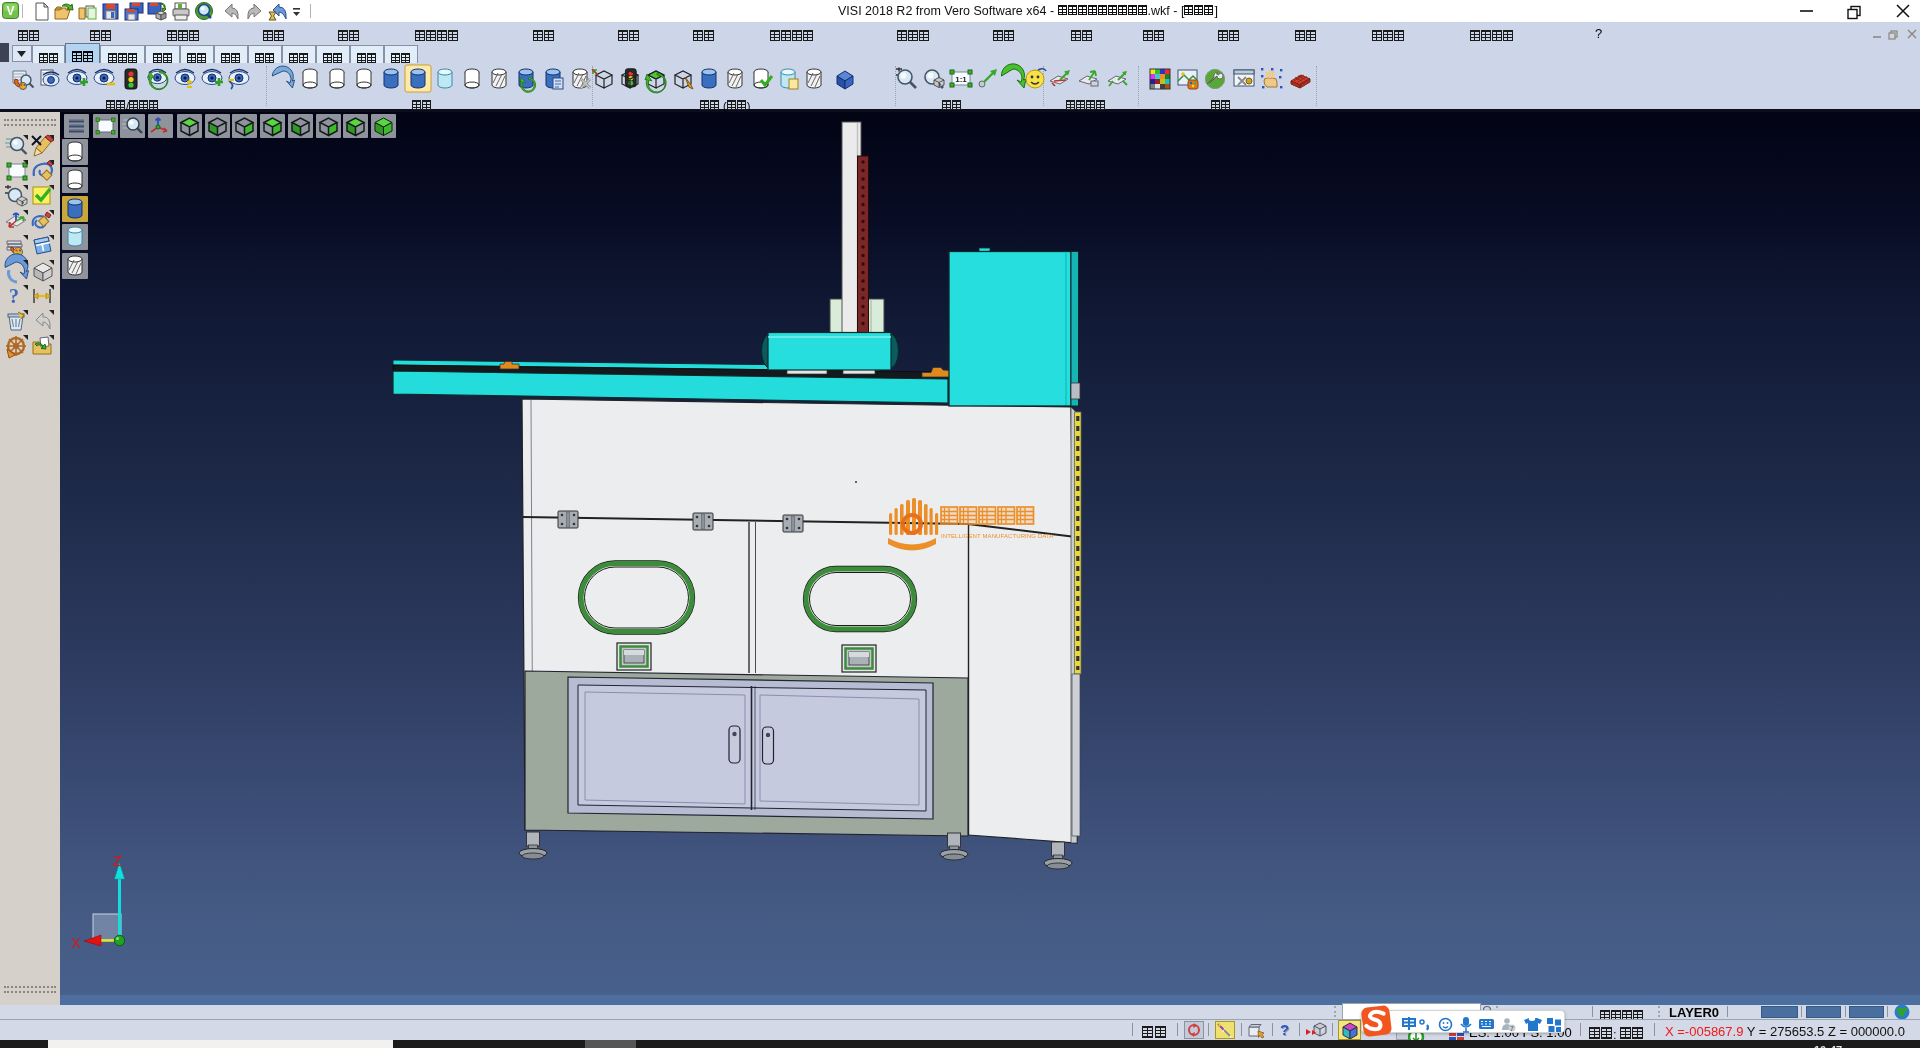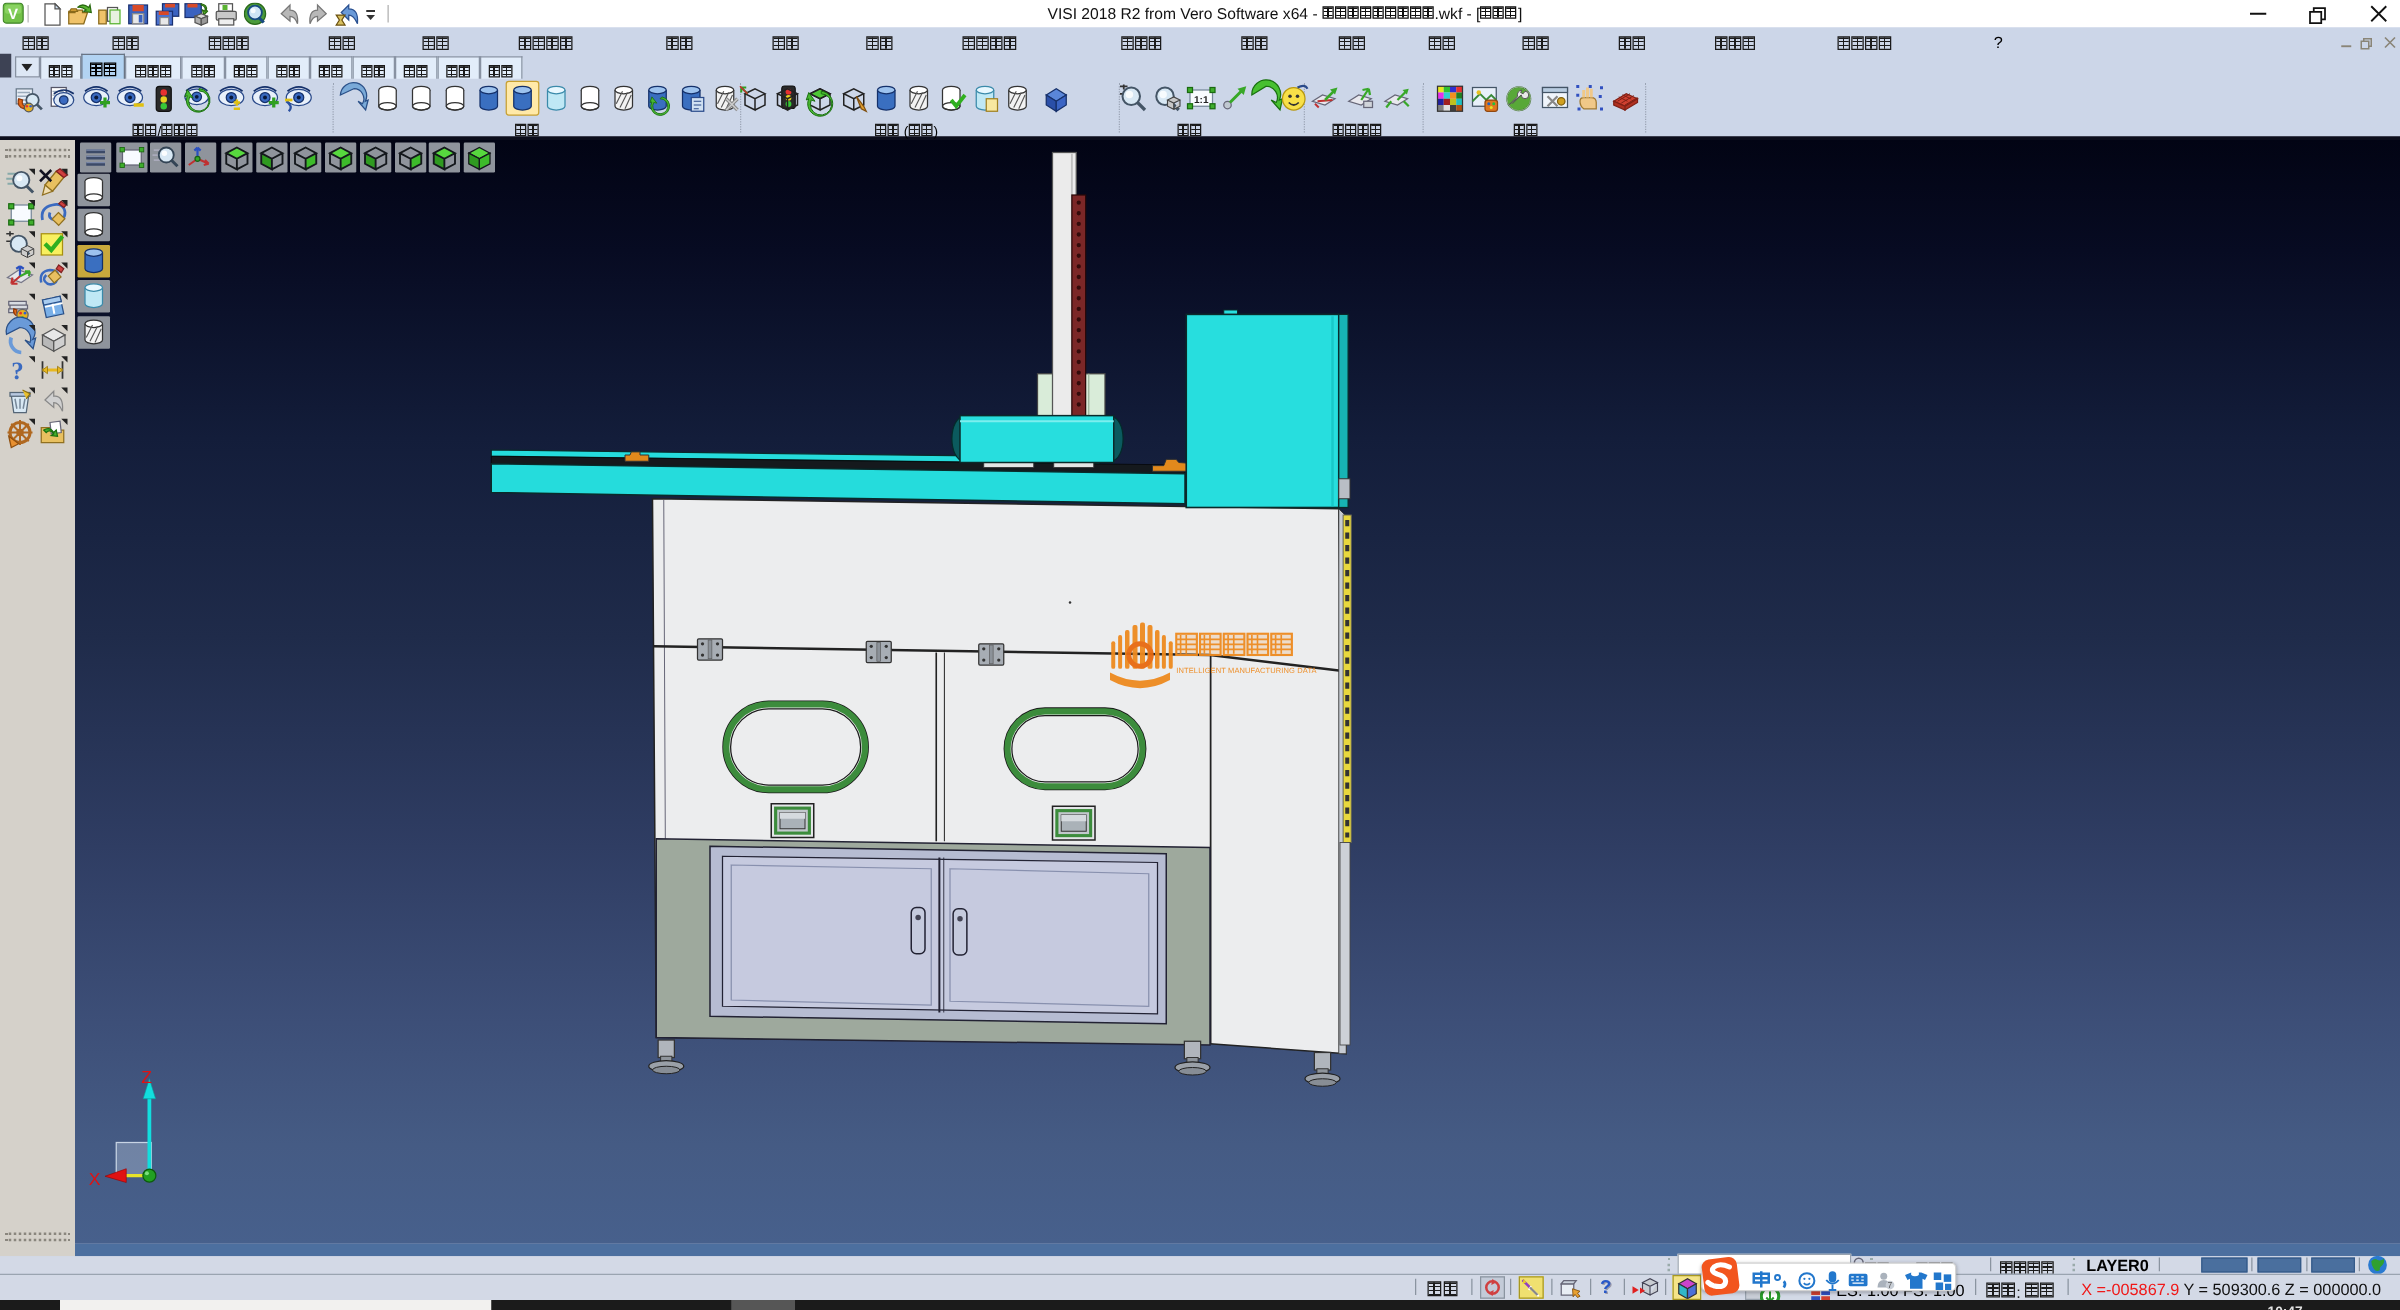--- a/index.html
+++ b/index.html
@@ -852,21 +852,21 @@
 <svg class="abs" style="left:1448px;top:1030px" width="18" height="14">
     <rect x="1" y="1" width="7" height="5" fill="#d04030"></rect>
     <rect x="9" y="1" width="7" height="5" fill="#3050c0"></rect>
     <rect x="1" y="7" width="7" height="5" fill="#3050c0"></rect>
     <rect x="9" y="7" width="7" height="5" fill="#d04030"></rect>
   </svg>
 <div class="txt" style="left:1469px;top:1025px;font-size:13px">ES: 1.00 FS: 1.00</div>
 <div class="abs" style="left:1580px;top:1023px;width:1px;height:13px;background:#8a94a0"></div>
 <div class="abs" style="left:1589px;top:1025px"><i style="display:inline-block;width:11px;height:12px;border:1px solid #1b1b1b;margin-right:1px;vertical-align:0px;background:repeating-linear-gradient(to bottom,#1b1b1b 0 1px,transparent 1px 3px),linear-gradient(to right,transparent 40%,#1b1b1b 40% 55%,transparent 55%)"></i><i style="display:inline-block;width:11px;height:12px;border:1px solid #1b1b1b;margin-right:1px;vertical-align:0px;background:repeating-linear-gradient(to bottom,#1b1b1b 0 1px,transparent 1px 3px),linear-gradient(to right,transparent 40%,#1b1b1b 40% 55%,transparent 55%)"></i><span style="font-size:13px;color:#1b1b1b">: </span><i style="display:inline-block;width:11px;height:12px;border:1px solid #1b1b1b;margin-right:1px;vertical-align:0px;background:repeating-linear-gradient(to bottom,#1b1b1b 0 1px,transparent 1px 3px),linear-gradient(to right,transparent 40%,#1b1b1b 40% 55%,transparent 55%)"></i><i style="display:inline-block;width:11px;height:12px;border:1px solid #1b1b1b;margin-right:1px;vertical-align:0px;background:repeating-linear-gradient(to bottom,#1b1b1b 0 1px,transparent 1px 3px),linear-gradient(to right,transparent 40%,#1b1b1b 40% 55%,transparent 55%)"></i></div>
 <div class="abs" style="left:1654px;top:1023px;width:1px;height:13px;background:#8a94a0"></div>
-<div class="txt" style="left:1665px;top:1024px;font-size:13px;color:#f01818">X =-005867.9<span style="color:#111"> Y = 509300.6 Z = 000000.0</span></div>
+<div class="txt" style="left:1665px;top:1024px;font-size:13px;color:#f01818">X =-005867.9<span style="color:#111"> Y = 275653.5 Z = 000000.0</span></div>
 <div class="abs" style="left:1361px;top:1010px;width:204px;height:23px;background:#fff;border:1px solid #d4d4d4;border-radius:4px;box-shadow:0 1px 3px rgba(0,0,0,0.25)"></div>
 <svg class="abs" style="left:1358px;top:1003px" width="37" height="37" viewBox="0 0 42 42">
 <rect x="5" y="4" width="32" height="33" rx="7" fill="#f2551e" transform="rotate(-7 21 21)"></rect>
 <path d="M29,12 q-9,-4 -14,0 q-4,4 3,6.5 q8,2 7.5,7 q-0.5,6 -11,3.5 q-3,-1 -5,-3" fill="none" stroke="#ffffff" stroke-width="4.6" stroke-linecap="round"></path>
 </svg>
 <svg class="abs" style="left:0;top:0" width="1920" height="1048" viewBox="0 0 1920 1048">
 <g transform="translate(1401,1017)">
       <path d="M2,2 h12 v7 h-12 z M8,0 v13 M2,5.5 h12" fill="none" stroke="#2277cc" stroke-width="2"></path>
     </g>
 <g transform="translate(1419,1019)">

